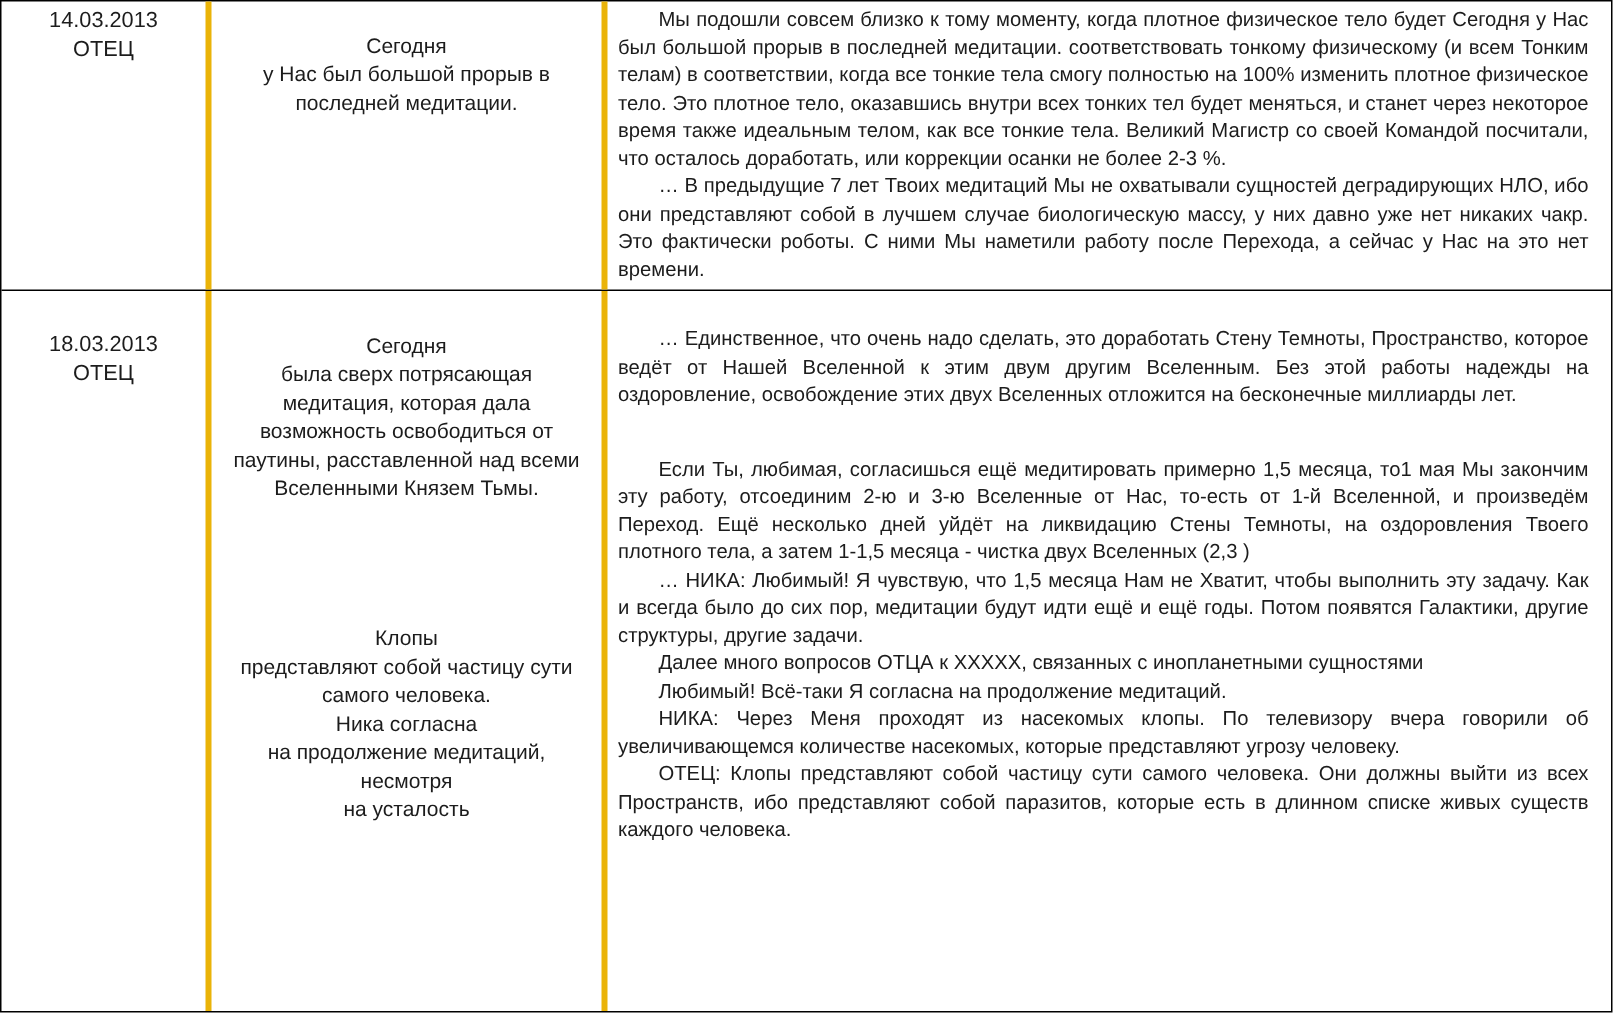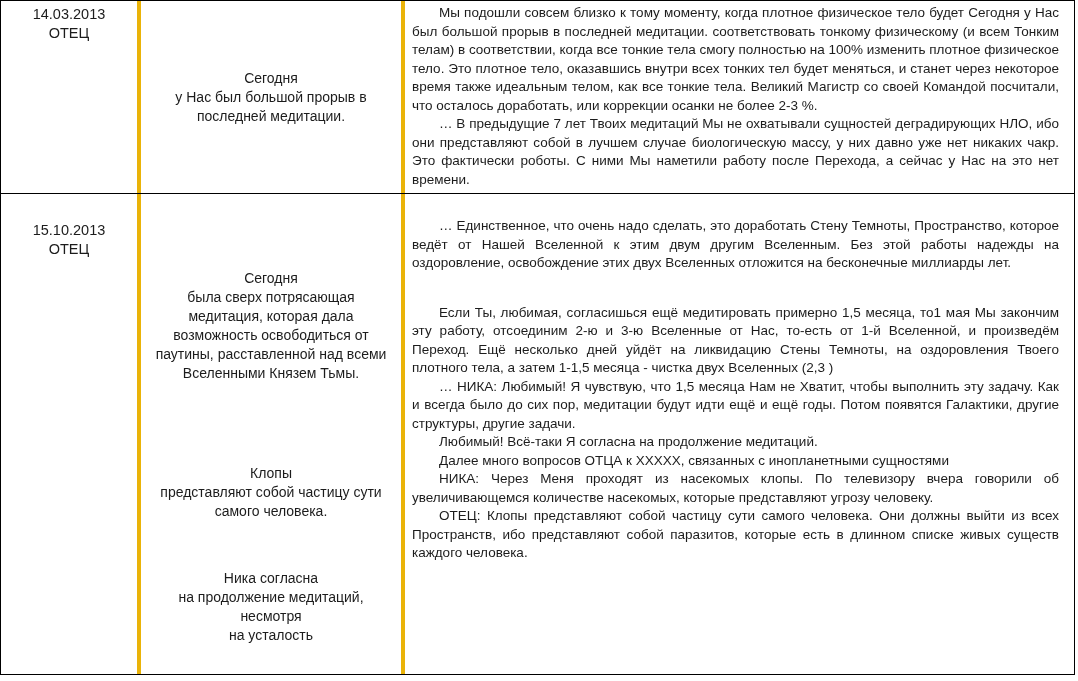--- a/index.html
+++ b/index.html
@@ -56,21 +56,20 @@
   .c2 {
     text-align: center;
     font-size: 14px;
     line-height: 19px;
     padding: 0 8px;
   }
   .row1 .c2 { padding-top: 20px; }
   .row2 .c2 { padding-top: 27px; }
   .summary-block {
     white-space: pre-line;
-    margin-top: 48px;
   }
   .summary-block.s2 { margin-top: 81px; }
   .summary-block.s3 { }
   
   .c3 {
     font-size: 13.5px;
     line-height: 18.5px;
     padding: 0 15px 0 7px;
   }
   .row1 .c3 { padding-top: 3px; }
@@ -99,42 +98,42 @@
 последней медитации.</div>
       </div>
       <div class="cell c3">
         <p>Мы подошли совсем близко к тому моменту, когда плотное физическое тело будет Сегодня у Нас был большой  прорыв в последней медитации. соответствовать тонкому физическому (и всем Тонким телам) в соответствии, когда все тонкие тела смогу полностью на 100% изменить плотное физическое тело. Это плотное тело, оказавшись внутри всех тонких тел будет меняться, и станет через некоторое время также идеальным телом, как все тонкие тела. Великий Магистр со своей Командой посчитали, что осталось доработать, или коррекции осанки не более 2-3 %.</p>
         <p>… В предыдущие 7 лет Твоих медитаций Мы не охватывали сущностей деградирующих НЛО, ибо они представляют собой в лучшем случае биологическую массу, у них давно уже нет никаких чакр. Это фактически роботы. С ними Мы наметили работу после Перехода, а сейчас у Нас  на это нет времени.</p>
       </div>
     </div>
 
     <div class="t-row row2">
       <div class="cell c1">
-        <div>15.10.2013</div>
+        <div>18.03.2013</div>
         <div>ОТЕЦ</div>
       </div>
       <div class="cell c2">
         <div class="summary-block s1">Сегодня
 была сверх потрясающая
 медитация, которая дала
 возможность освободиться от
 паутины, расставленной над всеми
 Вселенными Князем Тьмы.</div>
         <div class="summary-block s2">Клопы
 представляют собой частицу сути
 самого человека.</div>
         <div class="summary-block s3">Ника согласна
 на продолжение медитаций, несмотря
 на усталость</div>
       </div>
       <div class="cell c3">
         <p>… Единственное, что очень надо сделать, это доработать Стену Темноты, Пространство, которое ведёт от Нашей Вселенной к этим двум другим Вселенным. Без этой работы  надежды на оздоровление, освобождение этих двух Вселенных отложится на бесконечные миллиарды лет.</p>
         <p class="gap-before">Если Ты, любимая, согласишься ещё медитировать примерно 1,5 месяца, то1 мая Мы закончим эту работу, отсоединим 2-ю и 3-ю Вселенные от Нас, то-есть от 1-й Вселенной, и произведём Переход. Ещё несколько дней уйдёт на ликвидацию Стены Темноты, на оздоровления Твоего плотного тела, а затем 1-1,5 месяца - чистка двух Вселенных (2,3 )</p>
         <p>… НИКА: Любимый! Я чувствую, что 1,5 месяца Нам не Хватит, чтобы выполнить эту задачу. Как и всегда было до сих пор, медитации будут идти ещё и ещё годы. Потом появятся Галактики, другие структуры, другие задачи.</p>
+        <p>Далее много вопросов ОТЦА к ХХХХХ, связанных с инопланетными сущностями</p>
         <p>Любимый! Всё-таки Я согласна на продолжение медитаций.</p>
-        <p>Далее много вопросов ОТЦА к ХХХХХ, связанных с инопланетными сущностями</p>
         <p>НИКА: Через Меня проходят из насекомых клопы. По телевизору вчера говорили об увеличивающемся количестве насекомых, которые представляют угрозу человеку.</p>
         <p>ОТЕЦ: Клопы представляют собой частицу сути самого человека. Они должны выйти из всех Пространств, ибо представляют собой паразитов, которые есть в длинном списке живых существ каждого человека.</p>
       </div>
     </div>
 
   </div>
 </div>
 
 </body></html>

